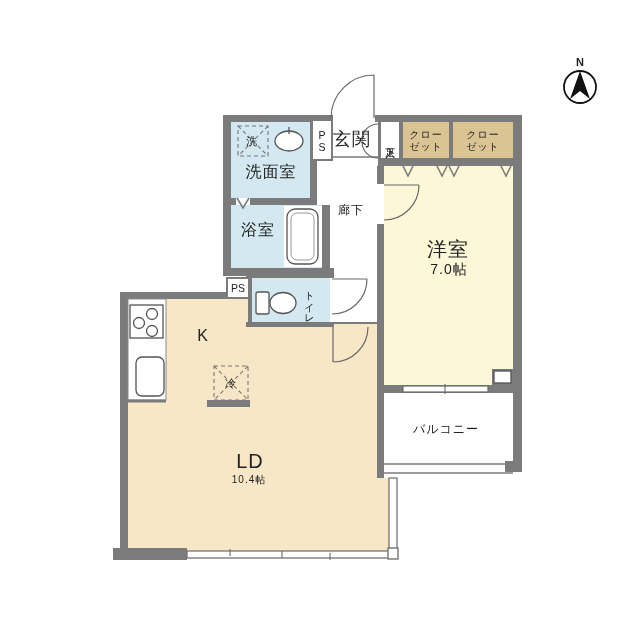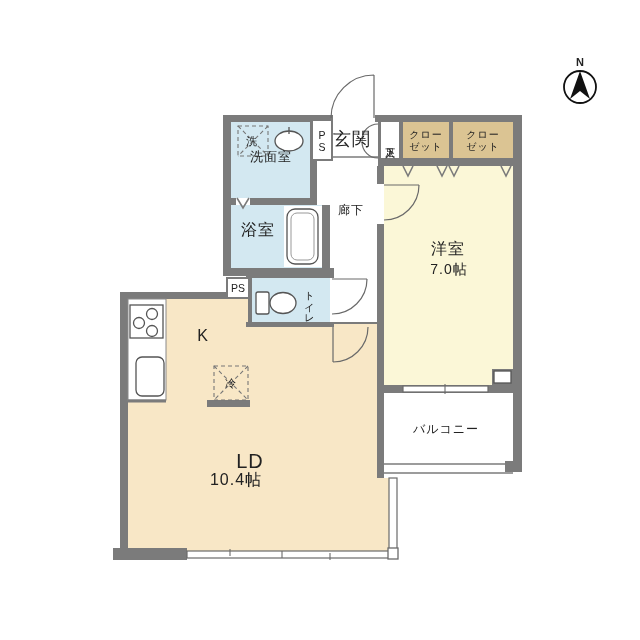--- a/index.html
+++ b/index.html
@@ -127,31 +127,31 @@
     <rect x="227" y="278" width="22" height="20" fill="#fff" stroke="#7b7b7b" stroke-width="2"></rect>
   </g>
 
   <g>
     <circle cx="580" cy="87" r="16" fill="none" stroke="#111" stroke-width="1.8"></circle>
     <polygon points="580,71 570,99 580,91 590,99" fill="#111"></polygon>
   </g>
 </svg>
 
   <div class="lbl" style="left:252px;top:141px;font-size:11px">洗</div>
-  <div class="lbl" style="left:271px;top:157px;font-size:13px">洗面室</div>
+  <div class="lbl" style="left:271px;top:172px;font-size:16px">洗面室</div>
   <div class="lbl vert" style="left:322px;top:141px;font-size:10.5px">PS</div>
   <div class="lbl" style="left:352px;top:139px;font-size:18px">玄関</div>
   <div class="lbl vert" style="left:390px;top:140px;font-size:10px">下足入</div>
   <div class="lbl" style="left:426px;top:140px;font-size:10px"><span>クロー</span><br><span>ゼット</span></div>
   <div class="lbl" style="left:483px;top:140px;font-size:10px"><span>クロー</span><br><span>ゼット</span></div>
   <div class="lbl" style="left:258px;top:230px;font-size:16px">浴室</div>
   <div class="lbl" style="left:351px;top:211px;font-size:12px">廊下</div>
-  <div class="lbl" style="left:448px;top:249px;font-size:16px">洋室</div>
+  <div class="lbl" style="left:448px;top:249px;font-size:20px">洋室</div>
   <div class="lbl" style="left:449px;top:269px;font-size:14px">7.0帖</div>
   <div class="lbl vert" style="left:309px;top:301px;font-size:10px">トイレ</div>
   <div class="lbl" style="left:238px;top:288px;font-size:10.5px;letter-spacing:0">PS</div>
   <div class="lbl" style="left:203px;top:336px;font-size:16px">K</div>
   <div class="lbl" style="left:231px;top:383px;font-size:11px">冷</div>
   <div class="lbl" style="left:250px;top:461px;font-size:20px">LD</div>
-  <div class="lbl" style="left:236px;top:480px;font-size:16px">10.4帖</div>
+  <div class="lbl" style="left:249px;top:480px;font-size:10px">10.4帖</div>
   <div class="lbl" style="left:446px;top:430px;font-size:12px">バルコニー</div>
   <div class="lbl" style="left:580px;top:62px;font-size:11px;font-weight:bold;letter-spacing:0">N</div>
 </div>
 
 </body></html>

